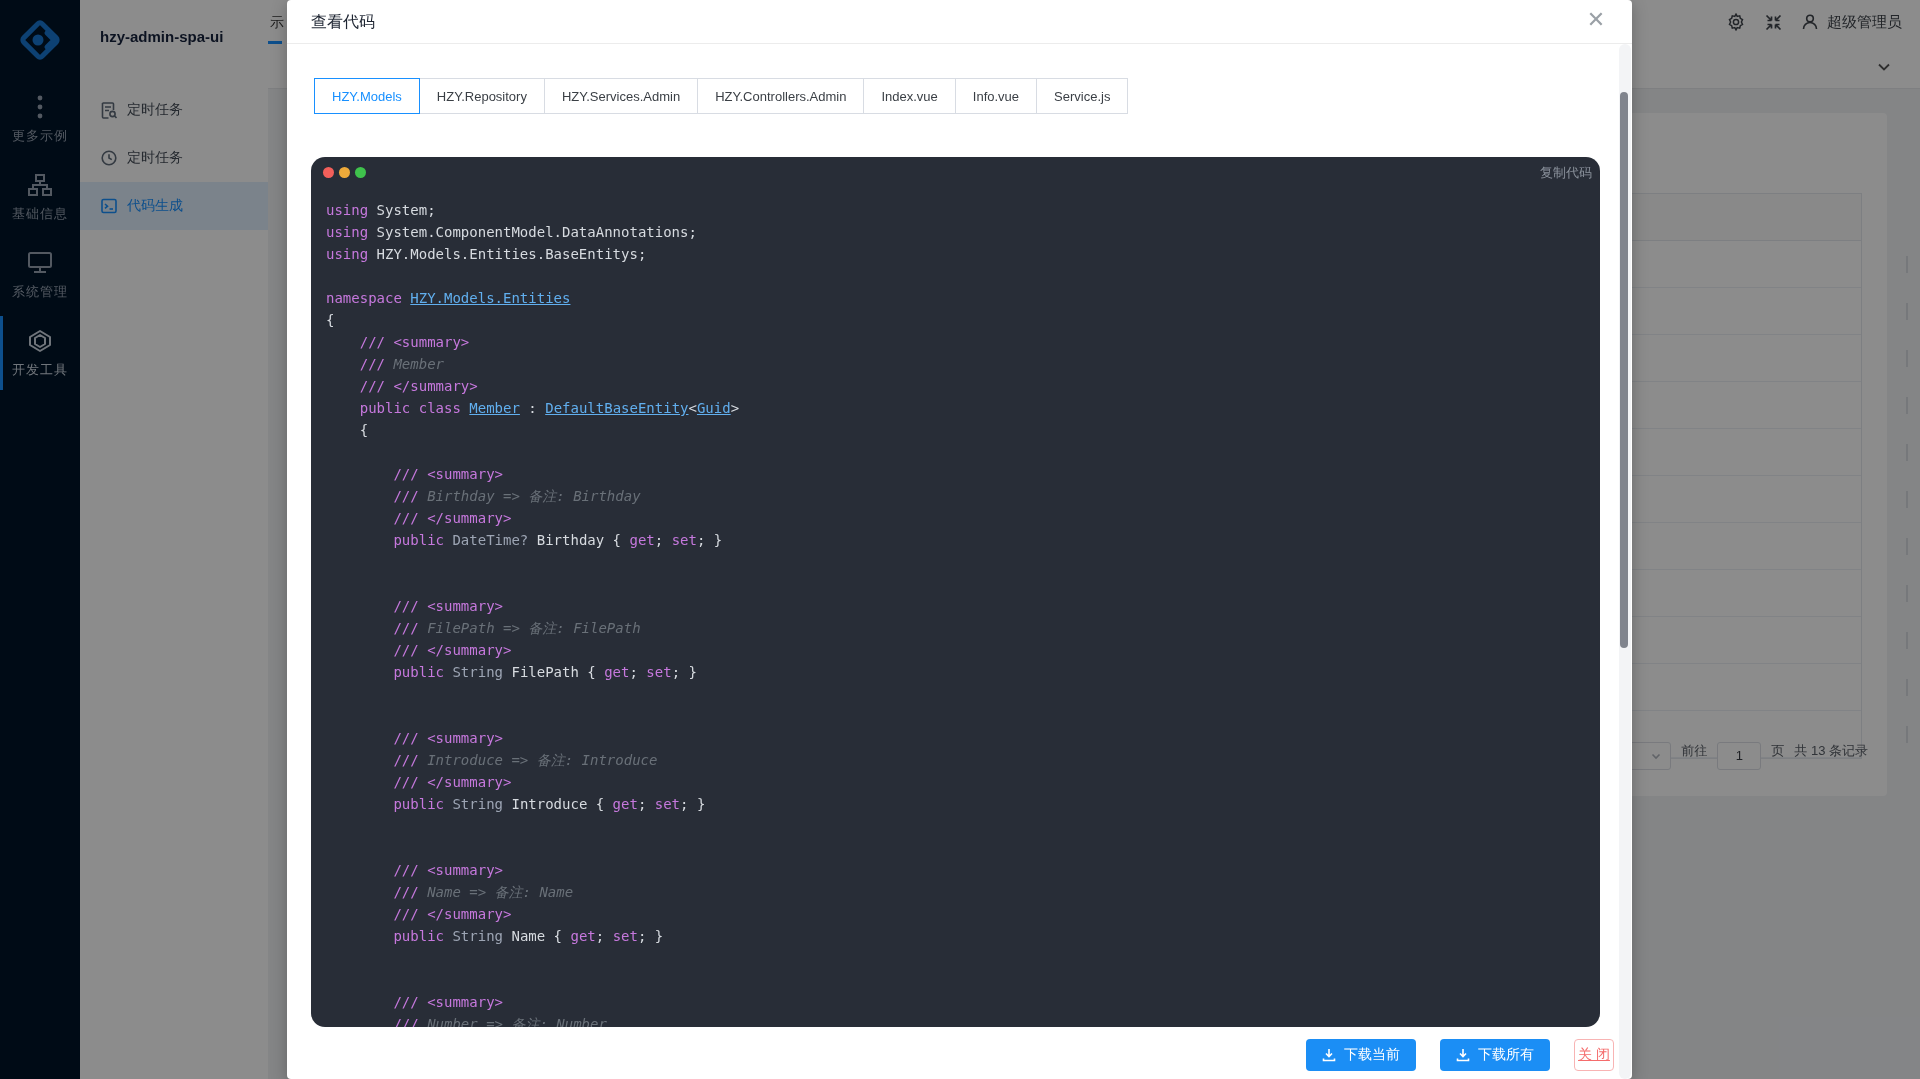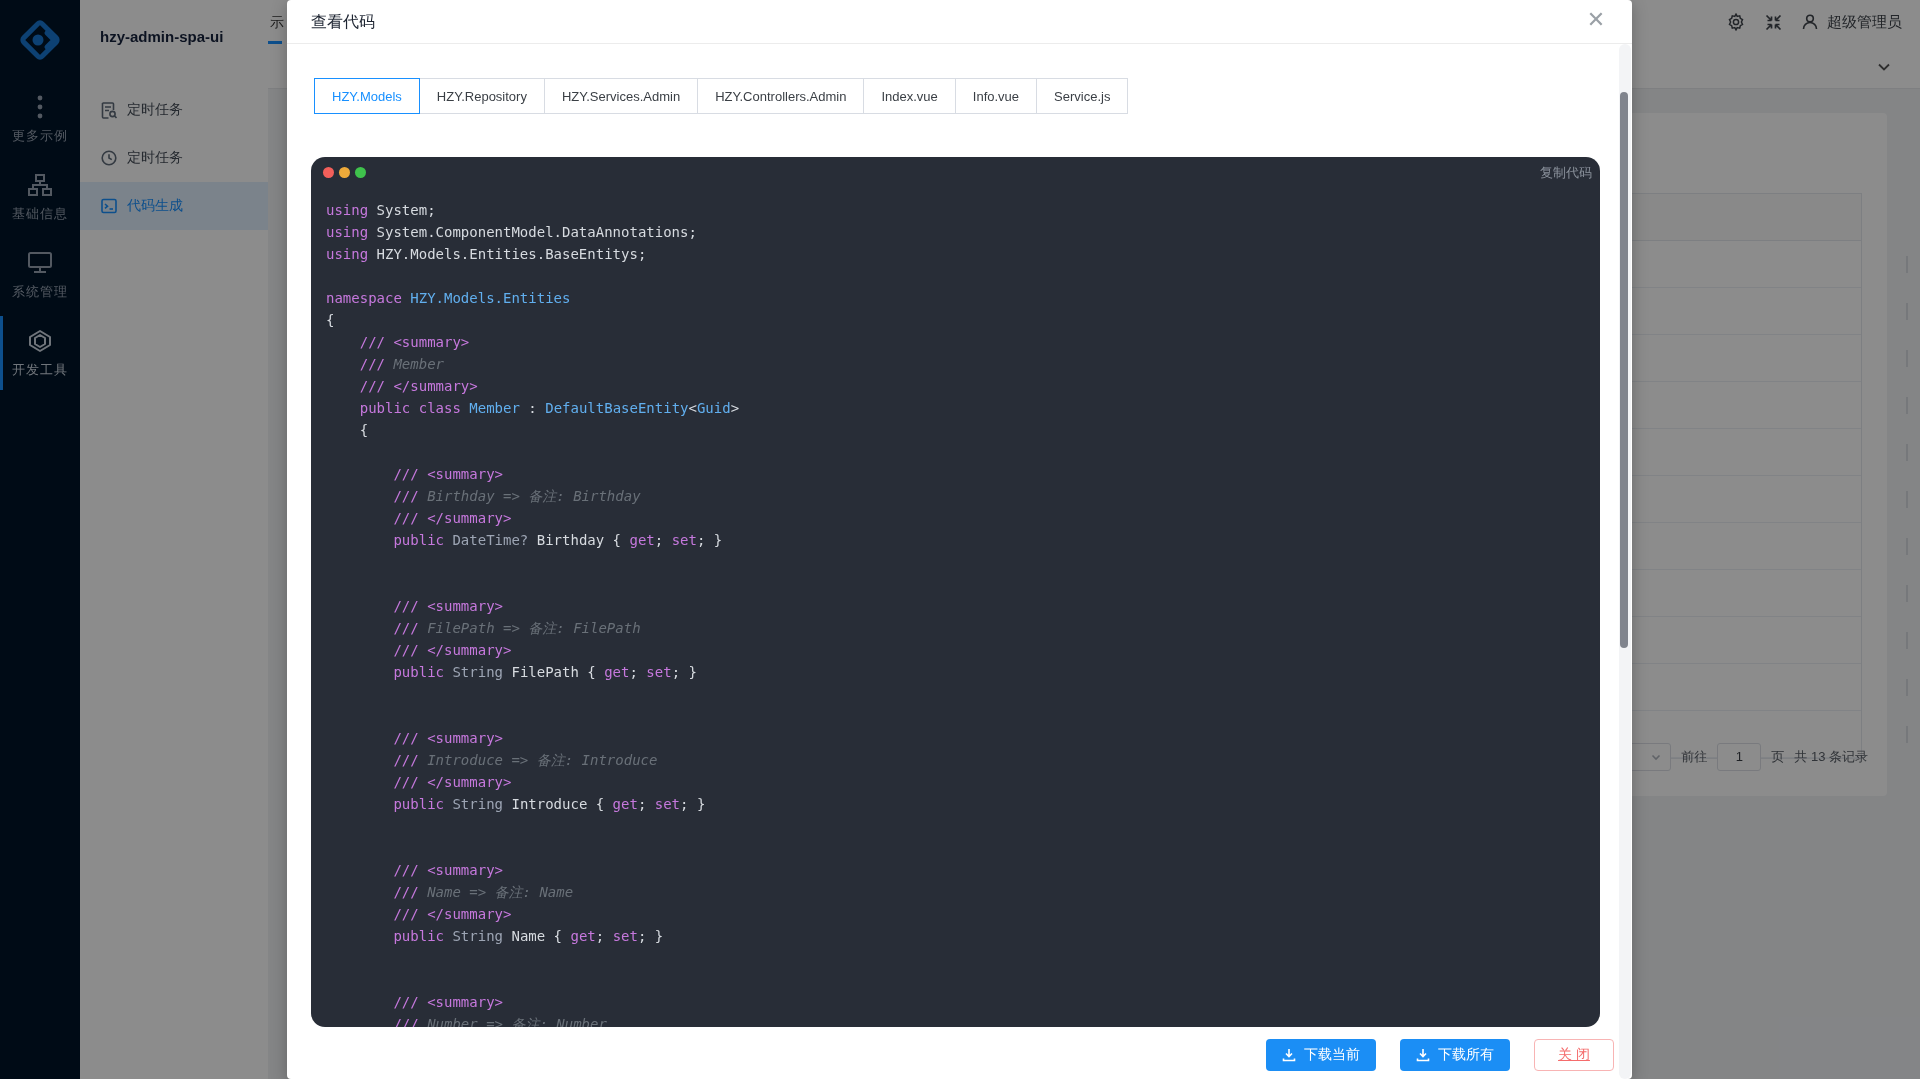--- a/index.html
+++ b/index.html
@@ -34,21 +34,21 @@
   .hdr-right { position:absolute; right:18px; top:0; height:44px; display:flex; align-items:center; gap:19px; color:#3f444b; }
   .hdr-ic { width:18px; height:18px; display:flex; align-items:center; justify-content:center; cursor:pointer; }
   .hdr-user { display:flex; align-items:flex-start; gap:8px; font-size:15px; color:#3f444b; cursor:pointer; }
   .tabbar { position:absolute; left:0; top:44px; right:0; height:45px; background:#fff; border-bottom:1px solid #e6e8eb; }
   .tabbar-chevron { position:absolute; right:28px; top:15px; width:16px; height:16px; color:#555; cursor:pointer; }
   .content-card { position:absolute; left:20px; top:113px; right:33px; height:683px; background:#fff; border-radius:4px; }
   .bg-table { position:absolute; left:284px; top:80px; right:25px; border:1px solid #e4e7ed; }
   .bg-thead { height:47px; background:#fafafa; border-bottom:1px solid #e4e7ed; }
   .bg-row { position:relative; height:47px; border-bottom:1px solid #ebeef5; }
   .bg-row::before { content:""; position:absolute; left:1333px; top:15px; width:2px; height:17px; background:#d8dbe0; }
-  .bg-pagination { position:absolute; right:52px; top:742px; height:30px; display:flex; align-items:center; gap:10px;
+  .bg-pagination { position:absolute; right:52px; top:742px; height:30px; display:flex; gap:10px;
                    font-size:13px; color:#5a6068; }
   .pg-select { width:66px; height:28px; border:1px solid #dcdfe6; border-radius:3px; background:#fff;
                display:flex; align-items:center; justify-content:flex-end; padding-right:8px; color:#b0b5bd; }
   .pg-input { width:44px; height:28px; border:1px solid #dcdfe6; border-radius:3px; background:#fff;
               text-align:center; font-size:13px; color:#3a3f45; line-height:26px; }
 
   
   .overlay { position:absolute; inset:0; background:rgba(0,0,0,0.45); z-index:5; }
 
   
@@ -69,35 +69,35 @@
                border-radius:14px; overflow:hidden; }
   .code-topbar { position:relative; height:30px; }
   .mac-dots { position:absolute; left:12px; top:10px; display:flex; gap:5px; }
   .dot { width:11px; height:11px; border-radius:50%; }
   .dot.r { background:#f35f5a; } .dot.y { background:#eeaa3a; } .dot.g { background:#3fc24c; }
   .copy-btn { position:absolute; right:8px; top:7px; font-size:13px; color:#8b929c; cursor:pointer; }
   .code-pre { padding:12px 8px 0 15px; font-family:"DejaVu Sans Mono",monospace; font-size:14px; line-height:22px;
               white-space:pre; color:#d7dbe0; }
   .cl { height:22px; }
   .code-pre .k { color:#c678dd; }
-  .code-pre .t { color:#61afef; }
+  .code-pre .t { color:#61afef;text-decoration:underline; }
   .code-pre .g { color:#9da5b4; }
   .code-pre .d { color:#c678dd; }
   .code-pre .c { color:#697078; font-style:italic; }
 
   
   .m-scroll-track { position:absolute; right:1px; top:44px; bottom:0; width:12px; background:#f3f4f6; border-radius:6px; }
   .m-scroll-thumb { position:absolute; right:3px; top:48px; width:8px; height:556px; background:#80848d; border-radius:4px; cursor:grab; }
 
   
   .modal-footer { position:absolute; right:18px; bottom:8px; display:flex; align-items:center; gap:24px; }
   .btn { height:32px; border-radius:4px; display:flex; align-items:center; justify-content:center; gap:8px;
          font-size:14px; cursor:pointer; }
   .btn.primary { background:#1b8ef5; color:#fff; width:110px; }
-  .btn.danger-plain { background:#fff; color:#f56c6c; border:1px solid #f8b4b4; width:80px;text-decoration:underline; }
+  .btn.danger-plain { background:#fff; color:#f56c6c; border:1px solid #f8b4b4; width:40px;text-decoration:underline; }
   svg { display:block; }
 </style>
 </head>
 <body>
 
 <div id="root">
 
   <aside class="psidebar">
     <div class="logo-box">
       <span>

